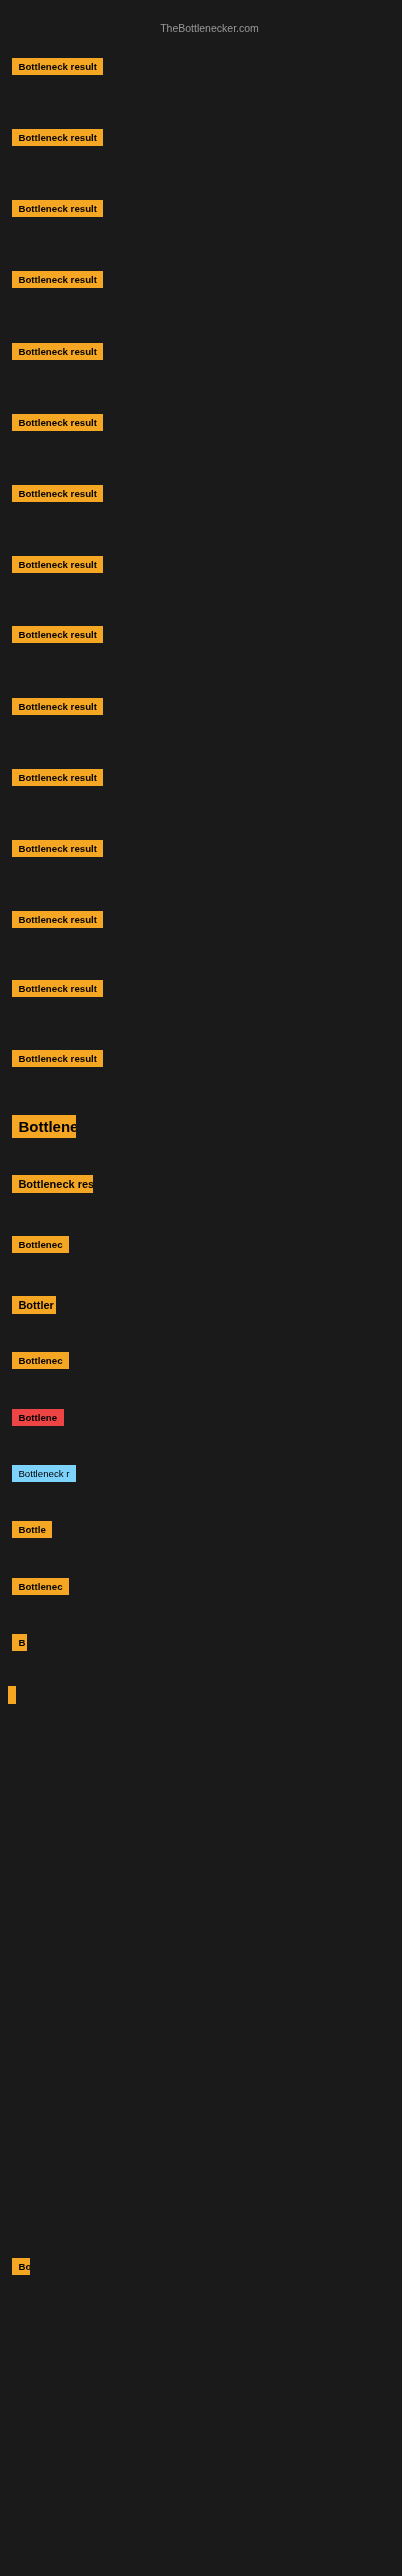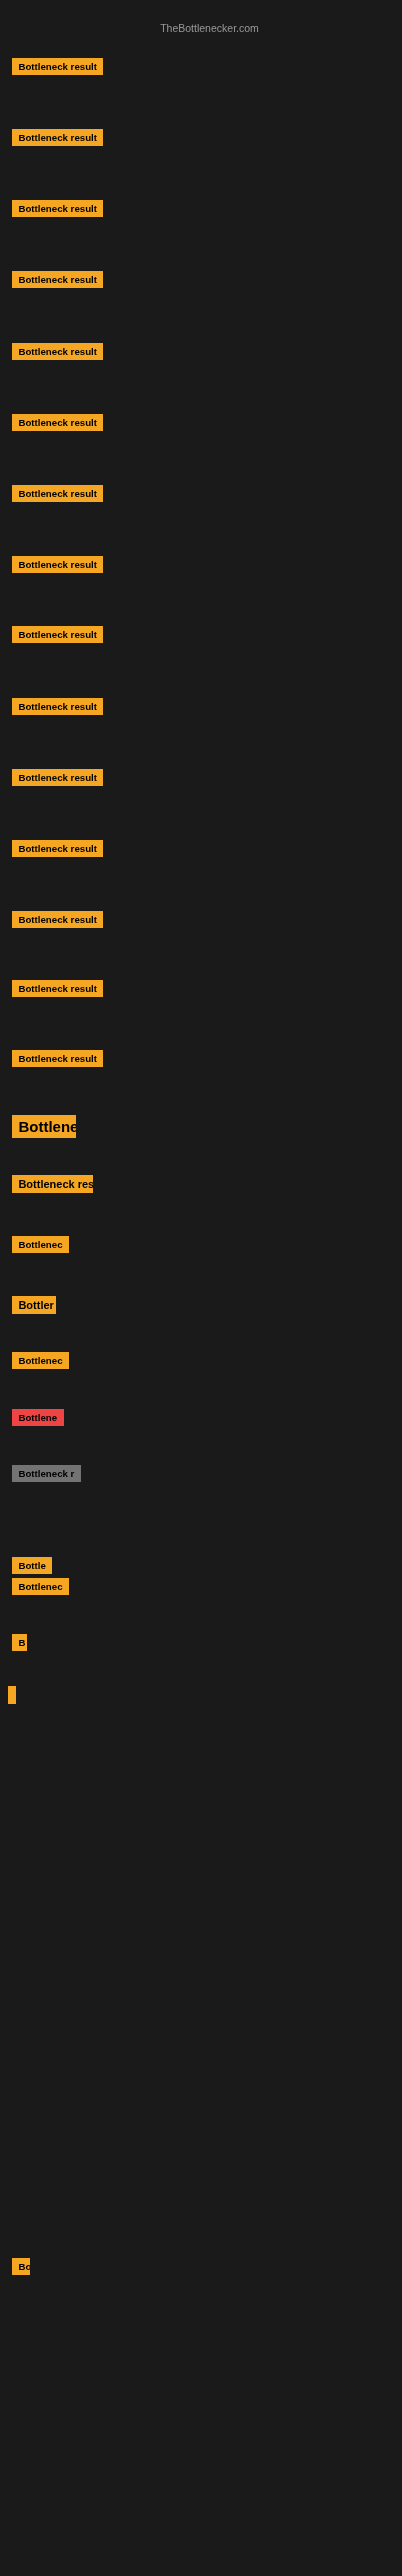--- a/index.html
+++ b/index.html
@@ -40,22 +40,22 @@
       <div style="position: absolute; top: 828px; left: 0px;"><span style="display: inline-block; background-color: rgb(245, 166, 35); color: rgb(0, 0, 0); font-size: 9.7px; font-weight: bold; font-family: Arial, sans-serif; padding: 3.2px 6.4px; white-space: nowrap; overflow: hidden; max-width: 105px;">Bottleneck result</span></div>
       <div style="position: absolute; top: 899px; left: 0px;"><span style="display: inline-block; background-color: rgb(245, 166, 35); color: rgb(0, 0, 0); font-size: 9.7px; font-weight: bold; font-family: Arial, sans-serif; padding: 3.2px 6.4px; white-space: nowrap; overflow: hidden; max-width: 105px;">Bottleneck result</span></div>
       <div style="position: absolute; top: 968px; left: 0px;"><span style="display: inline-block; background-color: rgb(245, 166, 35); color: rgb(0, 0, 0); font-size: 9.7px; font-weight: bold; font-family: Arial, sans-serif; padding: 3.2px 6.4px; white-space: nowrap; overflow: hidden; max-width: 105px;">Bottleneck result</span></div>
       <div style="position: absolute; top: 1038px; left: 0px;"><span style="display: inline-block; background-color: rgb(245, 166, 35); color: rgb(0, 0, 0); font-size: 9.7px; font-weight: bold; font-family: Arial, sans-serif; padding: 3.2px 6.4px; white-space: nowrap; overflow: hidden; max-width: 93px;">Bottleneck result</span></div>
       <div style="position: absolute; top: 1103px; left: 0px;"><span style="display: inline-block; background-color: rgb(245, 166, 35); color: rgb(0, 0, 0); font-size: 15px; font-weight: bold; font-family: Arial, sans-serif; padding: 3.2px 6.4px; white-space: nowrap; overflow: hidden; max-width: 64px;">Bottleneck</span></div>
       <div style="position: absolute; top: 1163px; left: 0px;"><span style="display: inline-block; background-color: rgb(245, 166, 35); color: rgb(0, 0, 0); font-size: 11px; font-weight: bold; font-family: Arial, sans-serif; padding: 3.2px 6.4px; white-space: nowrap; overflow: hidden; max-width: 81px;">Bottleneck res</span></div>
       <div style="position: absolute; top: 1224px; left: 0px;"><span style="display: inline-block; background-color: rgb(245, 166, 35); color: rgb(0, 0, 0); font-size: 9.7px; font-weight: bold; font-family: Arial, sans-serif; padding: 3.2px 6.4px; white-space: nowrap; overflow: hidden; max-width: 58px;">Bottlenec</span></div>
       <div style="position: absolute; top: 1284px; left: 0px;"><span style="display: inline-block; background-color: rgb(245, 166, 35); color: rgb(0, 0, 0); font-size: 11px; font-weight: bold; font-family: Arial, sans-serif; padding: 3.2px 6.4px; white-space: nowrap; overflow: hidden; max-width: 44px;">Bottler</span></div>
       <div style="position: absolute; top: 1340px; left: 0px;"><span style="display: inline-block; background-color: rgb(245, 166, 35); color: rgb(0, 0, 0); font-size: 9.7px; font-weight: bold; font-family: Arial, sans-serif; padding: 3.2px 6.4px; white-space: nowrap; overflow: hidden; max-width: 58px;">Bottlenec</span></div>
       <div style="position: absolute; top: 1397px; left: 0px;"><span style="display: inline-block; background-color: #ef4444; color: rgb(0, 0, 0); font-size: 9.7px; font-weight: bold; font-family: Arial, sans-serif; padding: 3.2px 6.4px; white-space: nowrap; overflow: hidden; max-width: 52px;">Bottlene</span></div>
-      <div style="position: absolute; top: 1453px; left: 0px;"><span style="display: inline-block; background-color: #737373; color: rgb(0, 0, 0); font-size: 9.7px; font-weight: bold; font-family: Arial, sans-serif; padding: 3.2px 6.4px; white-space: nowrap; overflow: hidden; max-width: 72px;">Bottleneck r</span></div>
-      <div style="position: absolute; top: 1509px; left: 0px; margin-top: 36px;"><span style="display: inline-block; background-color: rgb(245, 166, 35); color: rgb(0, 0, 0); font-size: 9.7px; font-weight: bold; font-family: Arial, sans-serif; padding: 3.2px 6.4px; white-space: nowrap; overflow: hidden; max-width: 40px;">Bottle</span></div>
+      <div style="position: absolute; top: 1453px; left: 0px;"><span style="display: inline-block; background-color: #7dd3fc; color: rgb(0, 0, 0); font-size: 9.7px; font-weight: normal; font-family: Arial, sans-serif; padding: 3.2px 6.4px; white-space: nowrap; overflow: hidden; max-width: 72px;">Bottleneck r</span></div>
+      <div style="position: absolute; top: 1509px; left: 0px;"><span style="display: inline-block; background-color: rgb(245, 166, 35); color: rgb(0, 0, 0); font-size: 9.7px; font-weight: bold; font-family: Arial, sans-serif; padding: 3.2px 6.4px; white-space: nowrap; overflow: hidden; max-width: 40px;">Bottle</span></div>
       <div style="position: absolute; top: 1566px; left: 0px;"><span style="display: inline-block; background-color: rgb(245, 166, 35); color: rgb(0, 0, 0); font-size: 9.7px; font-weight: bold; font-family: Arial, sans-serif; padding: 3.2px 6.4px; white-space: nowrap; overflow: hidden; max-width: 58px;">Bottlenec</span></div>
       <div style="position: absolute; top: 1622px; left: 0px;"><span style="display: inline-block; background-color: rgb(245, 166, 35); color: rgb(0, 0, 0); font-size: 9.7px; font-weight: bold; font-family: Arial, sans-serif; padding: 3.2px 6.4px; white-space: nowrap; overflow: hidden; max-width: 14.5px;">B</span></div>
       <div style="position: absolute; top: 1678px; left: 0px; width: 2.4px; height: 17.7px; background-color: rgb(245, 166, 35);"></div>
       <div style="position: absolute; top: 2246px; left: 0px;"><span style="display: inline-block; background-color: rgb(245, 166, 35); color: rgb(0, 0, 0); font-size: 9.7px; font-weight: bold; font-family: Arial, sans-serif; padding: 3.2px 6.4px; white-space: nowrap; overflow: hidden; max-width: 17.7px;">Bo</span></div>
     </div>
 
 </div>
 
 
 </body></html>

